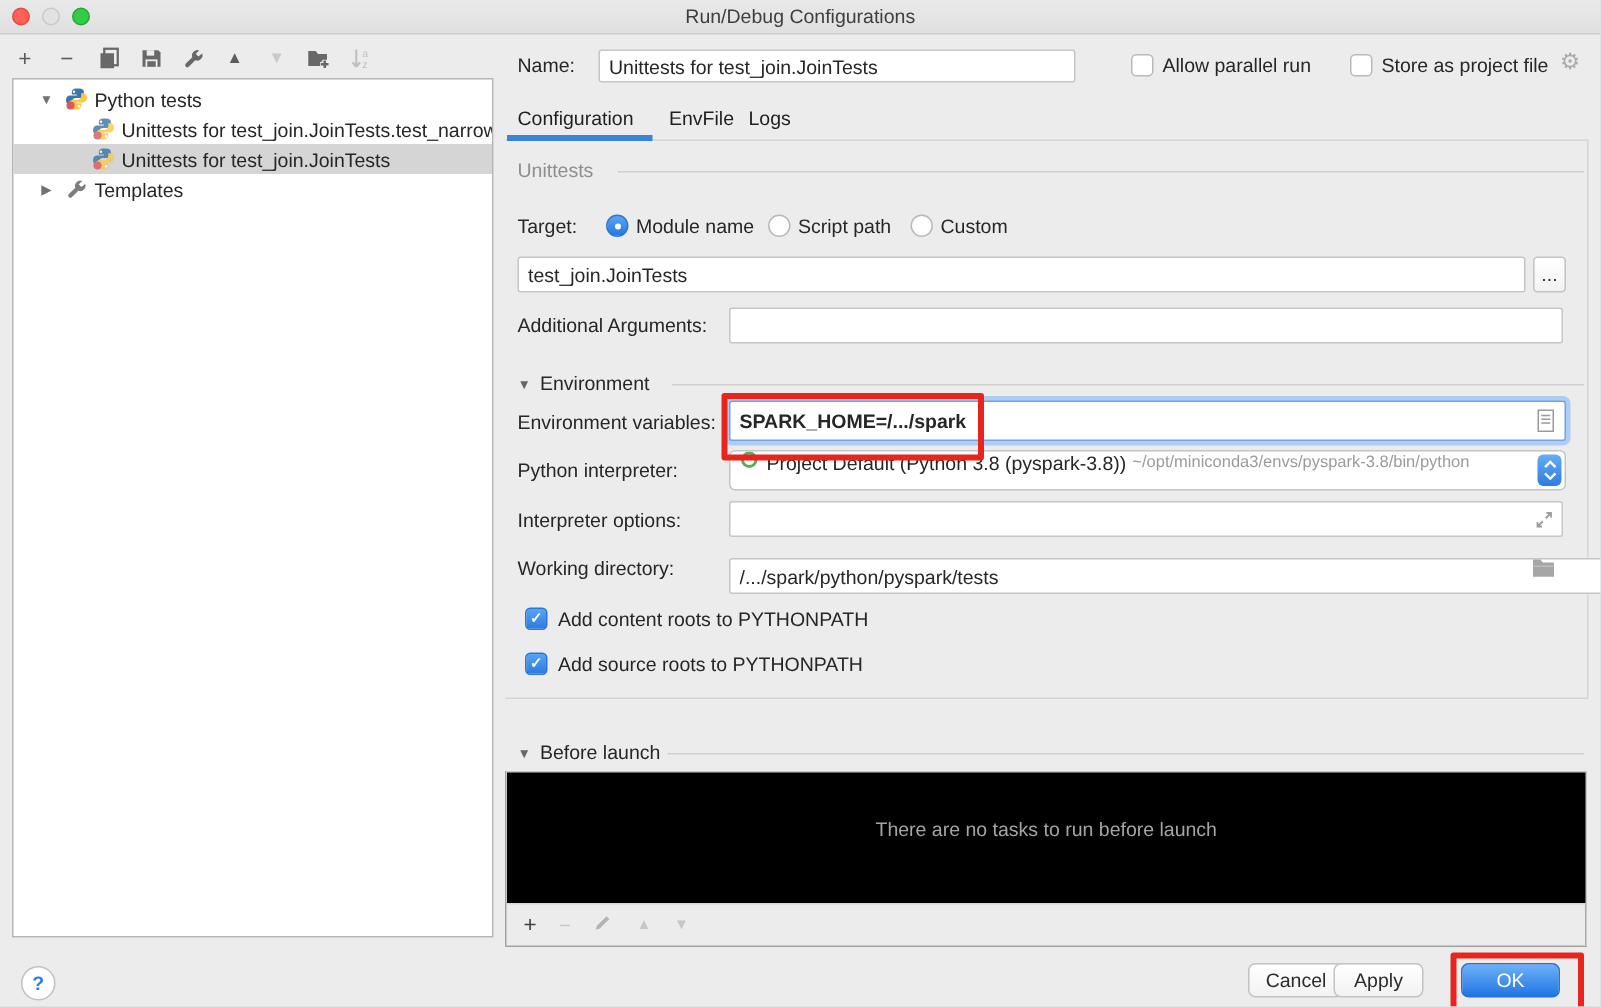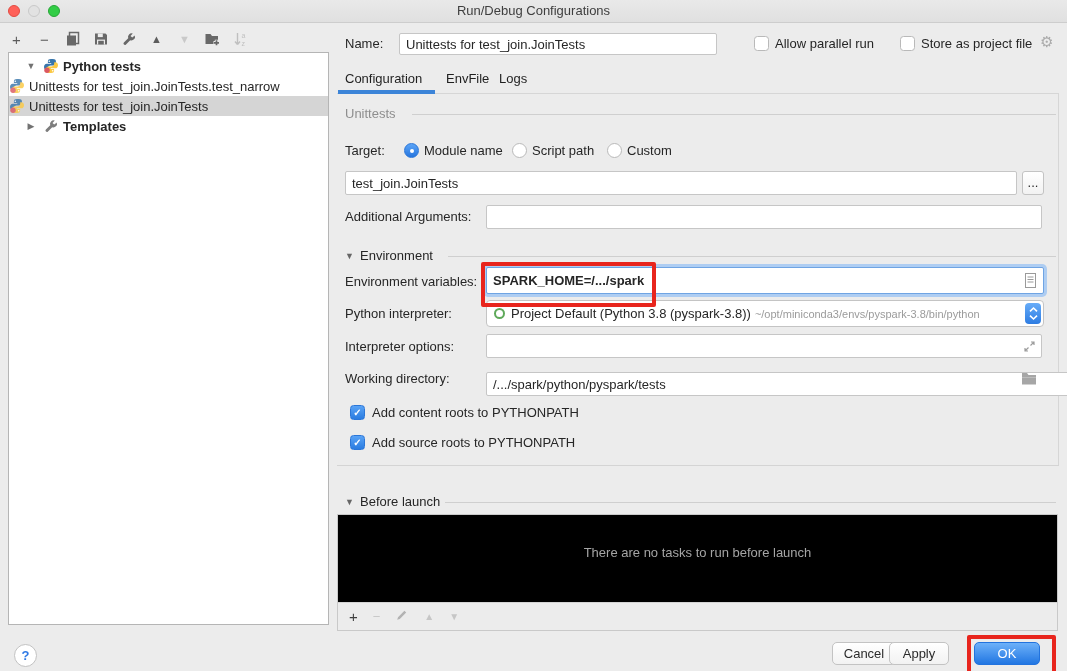--- a/index.html
+++ b/index.html
@@ -33,30 +33,30 @@
   .btn.primary{background:linear-gradient(#6db1f9,#2176e2);border-color:#2273de;color:#fff}
   
   .tree-toolbar{position:absolute;left:8px;top:28px;display:flex;gap:11px;align-items:center;height:22px}
   .ticonbtn{width:17px;height:20px;display:flex;align-items:center;justify-content:center;font-size:15px;color:#5c5c5c}
   .ticonbtn.dis{color:#c9c9c9}
   .tree{position:absolute;left:8px;top:52px;width:321px;height:573px;background:#fff;
     border:1px solid #b5b5b5;box-sizing:border-box;padding-top:3px;overflow:hidden}
   .treerow{display:flex;align-items:center;height:20px;white-space:nowrap;overflow:hidden;gap:4px}
   .treerow .twisty{width:16px;text-align:center;font-size:9px;color:#727272;flex:0 0 16px}
   .treerow.lvl1{padding-left:14px}
-  .treerow.lvl2{}
+  .treerow.lvl2{padding-left:52px}
   .treerow.sel{background:#d5d5d5}
-  .treerow .bold{font-weight:bold}
+  .treerow .bold{font-weight:normal}
   .ticon{width:16px;height:16px;flex:0 0 16px;display:inline-flex}
   .faded{opacity:.82}
   
   .secarrow{position:absolute;font-size:9px;color:#666}
   
   .select{position:absolute;background:#fff;border:1px solid #c4c4c4;border-radius:4px;box-sizing:border-box;
-    display:flex;align-items:center;overflow:hidden;padding-left:7px}
+    display:flex;overflow:hidden;padding-left:7px}
   .ring{width:11px;height:11px;border:2px solid #5fa95a;border-radius:50%;box-sizing:border-box;flex:0 0 11px;margin-right:6px}
   .selval{white-space:nowrap}
   .selpath{white-space:nowrap;color:#9b9b9b;font-size:11px;margin-left:4px;padding-top:1px}
   .stepper{position:absolute;right:2px;top:2px;width:16px;height:21px;border-radius:4px;
     background:linear-gradient(#67acf8,#2d7ce2);display:flex;align-items:center;justify-content:center}
   .fieldicon{position:absolute;display:inline-flex}
   
   .blbox{position:absolute;left:337px;top:514px;width:721px;height:117px;background:#000000;
     border:1px solid #c9c9c9;box-sizing:border-box}
   .bltoolbar{position:absolute;left:0;right:0;bottom:0;height:27px;background:#ececec;

